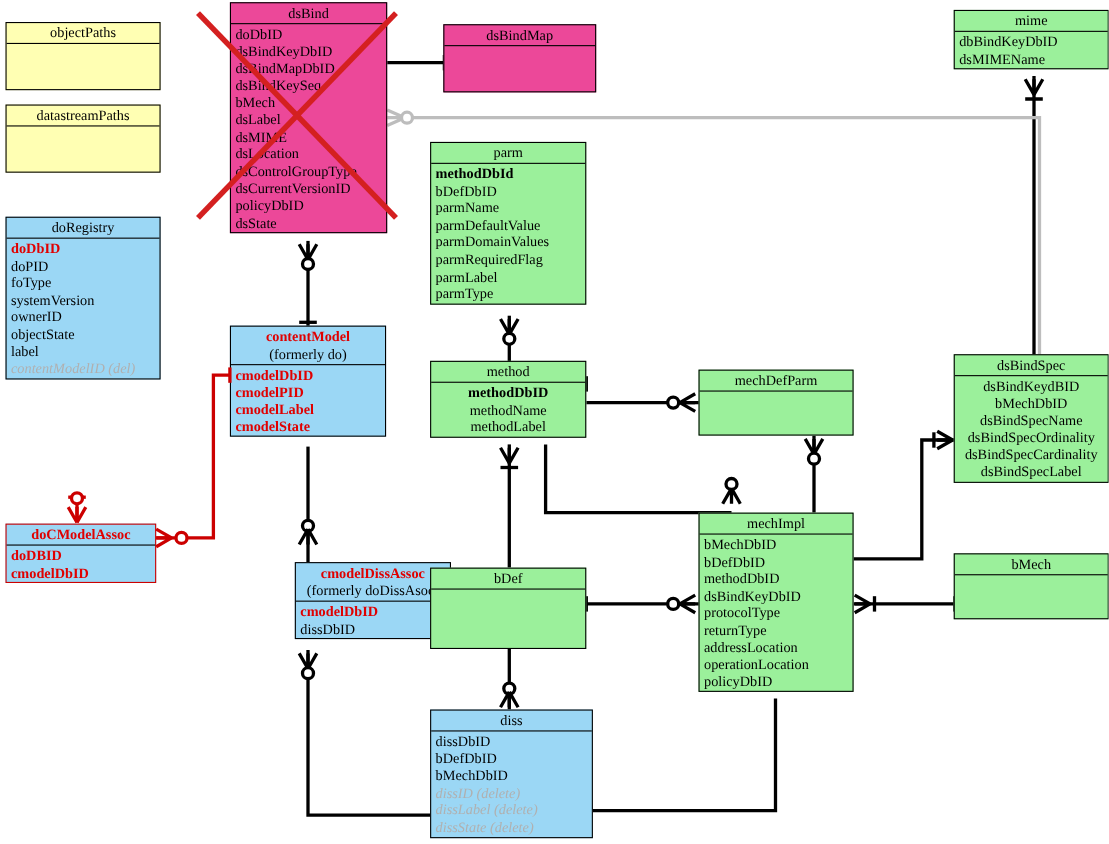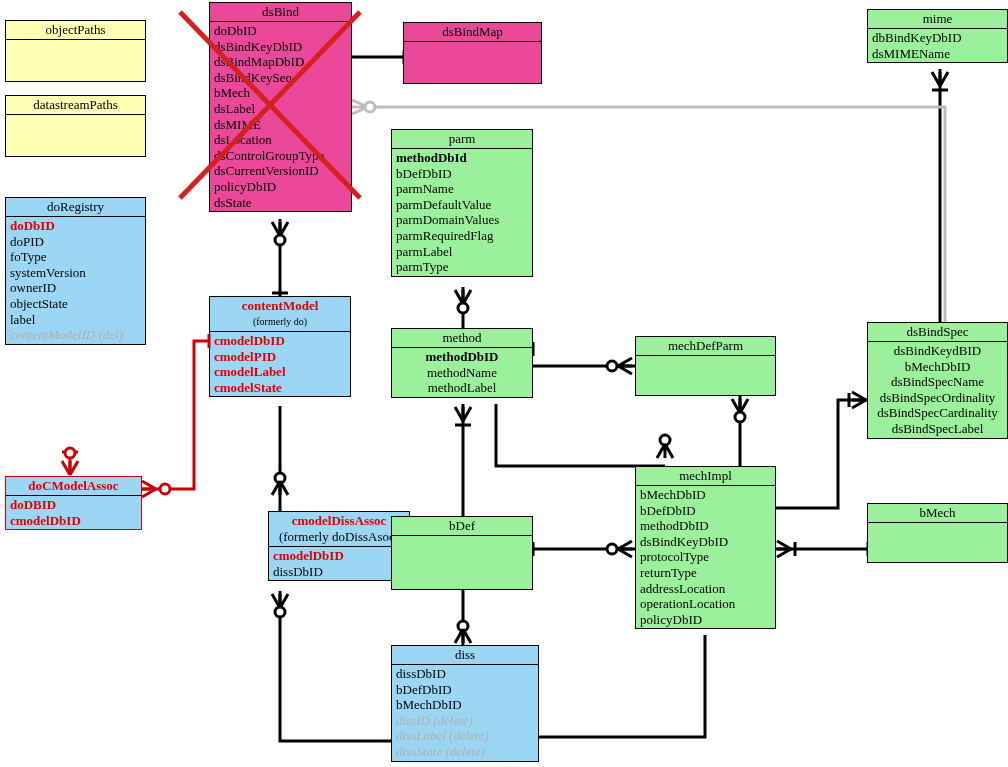--- a/index.html
+++ b/index.html
@@ -165,21 +165,21 @@
     </div>
   </div>
 
   <div class="tbl white" style="left:403px;top:22px;width:139px;height:62px;">
     <div class="hdr ctr">dsBindMap</div>
     <div class="body"></div>
   </div>
 
   <div class="tbl blue" style="left:209px;top:296px;width:142px;">
     <div class="hdr ctr red-txt" style="border-bottom:none;padding-bottom:0;">contentModel</div>
-    <div class="ctr" style="font-size:10px;line-height:16px;border-bottom:1px solid #000;padding:0 2px 1px;">(formerly do)</div>
+    <div class="ctr" style="font-size:13px;line-height:16px;border-bottom:1px solid #000;padding:0 2px 1px;">(formerly do)</div>
     <div class="body">
       <div class="row red-txt">cmodelDbID</div>
       <div class="row red-txt">cmodelPID</div>
       <div class="row red-txt">cmodelLabel</div>
       <div class="row red-txt">cmodelState</div>
     </div>
   </div>
 
   <div class="tbl blue" style="left:223px;top:511px;width:142px;margin-left:45px;">
     <div class="hdr ctr red-txt" style="border-bottom:none;padding-bottom:0;">cmodelDissAssoc</div>

